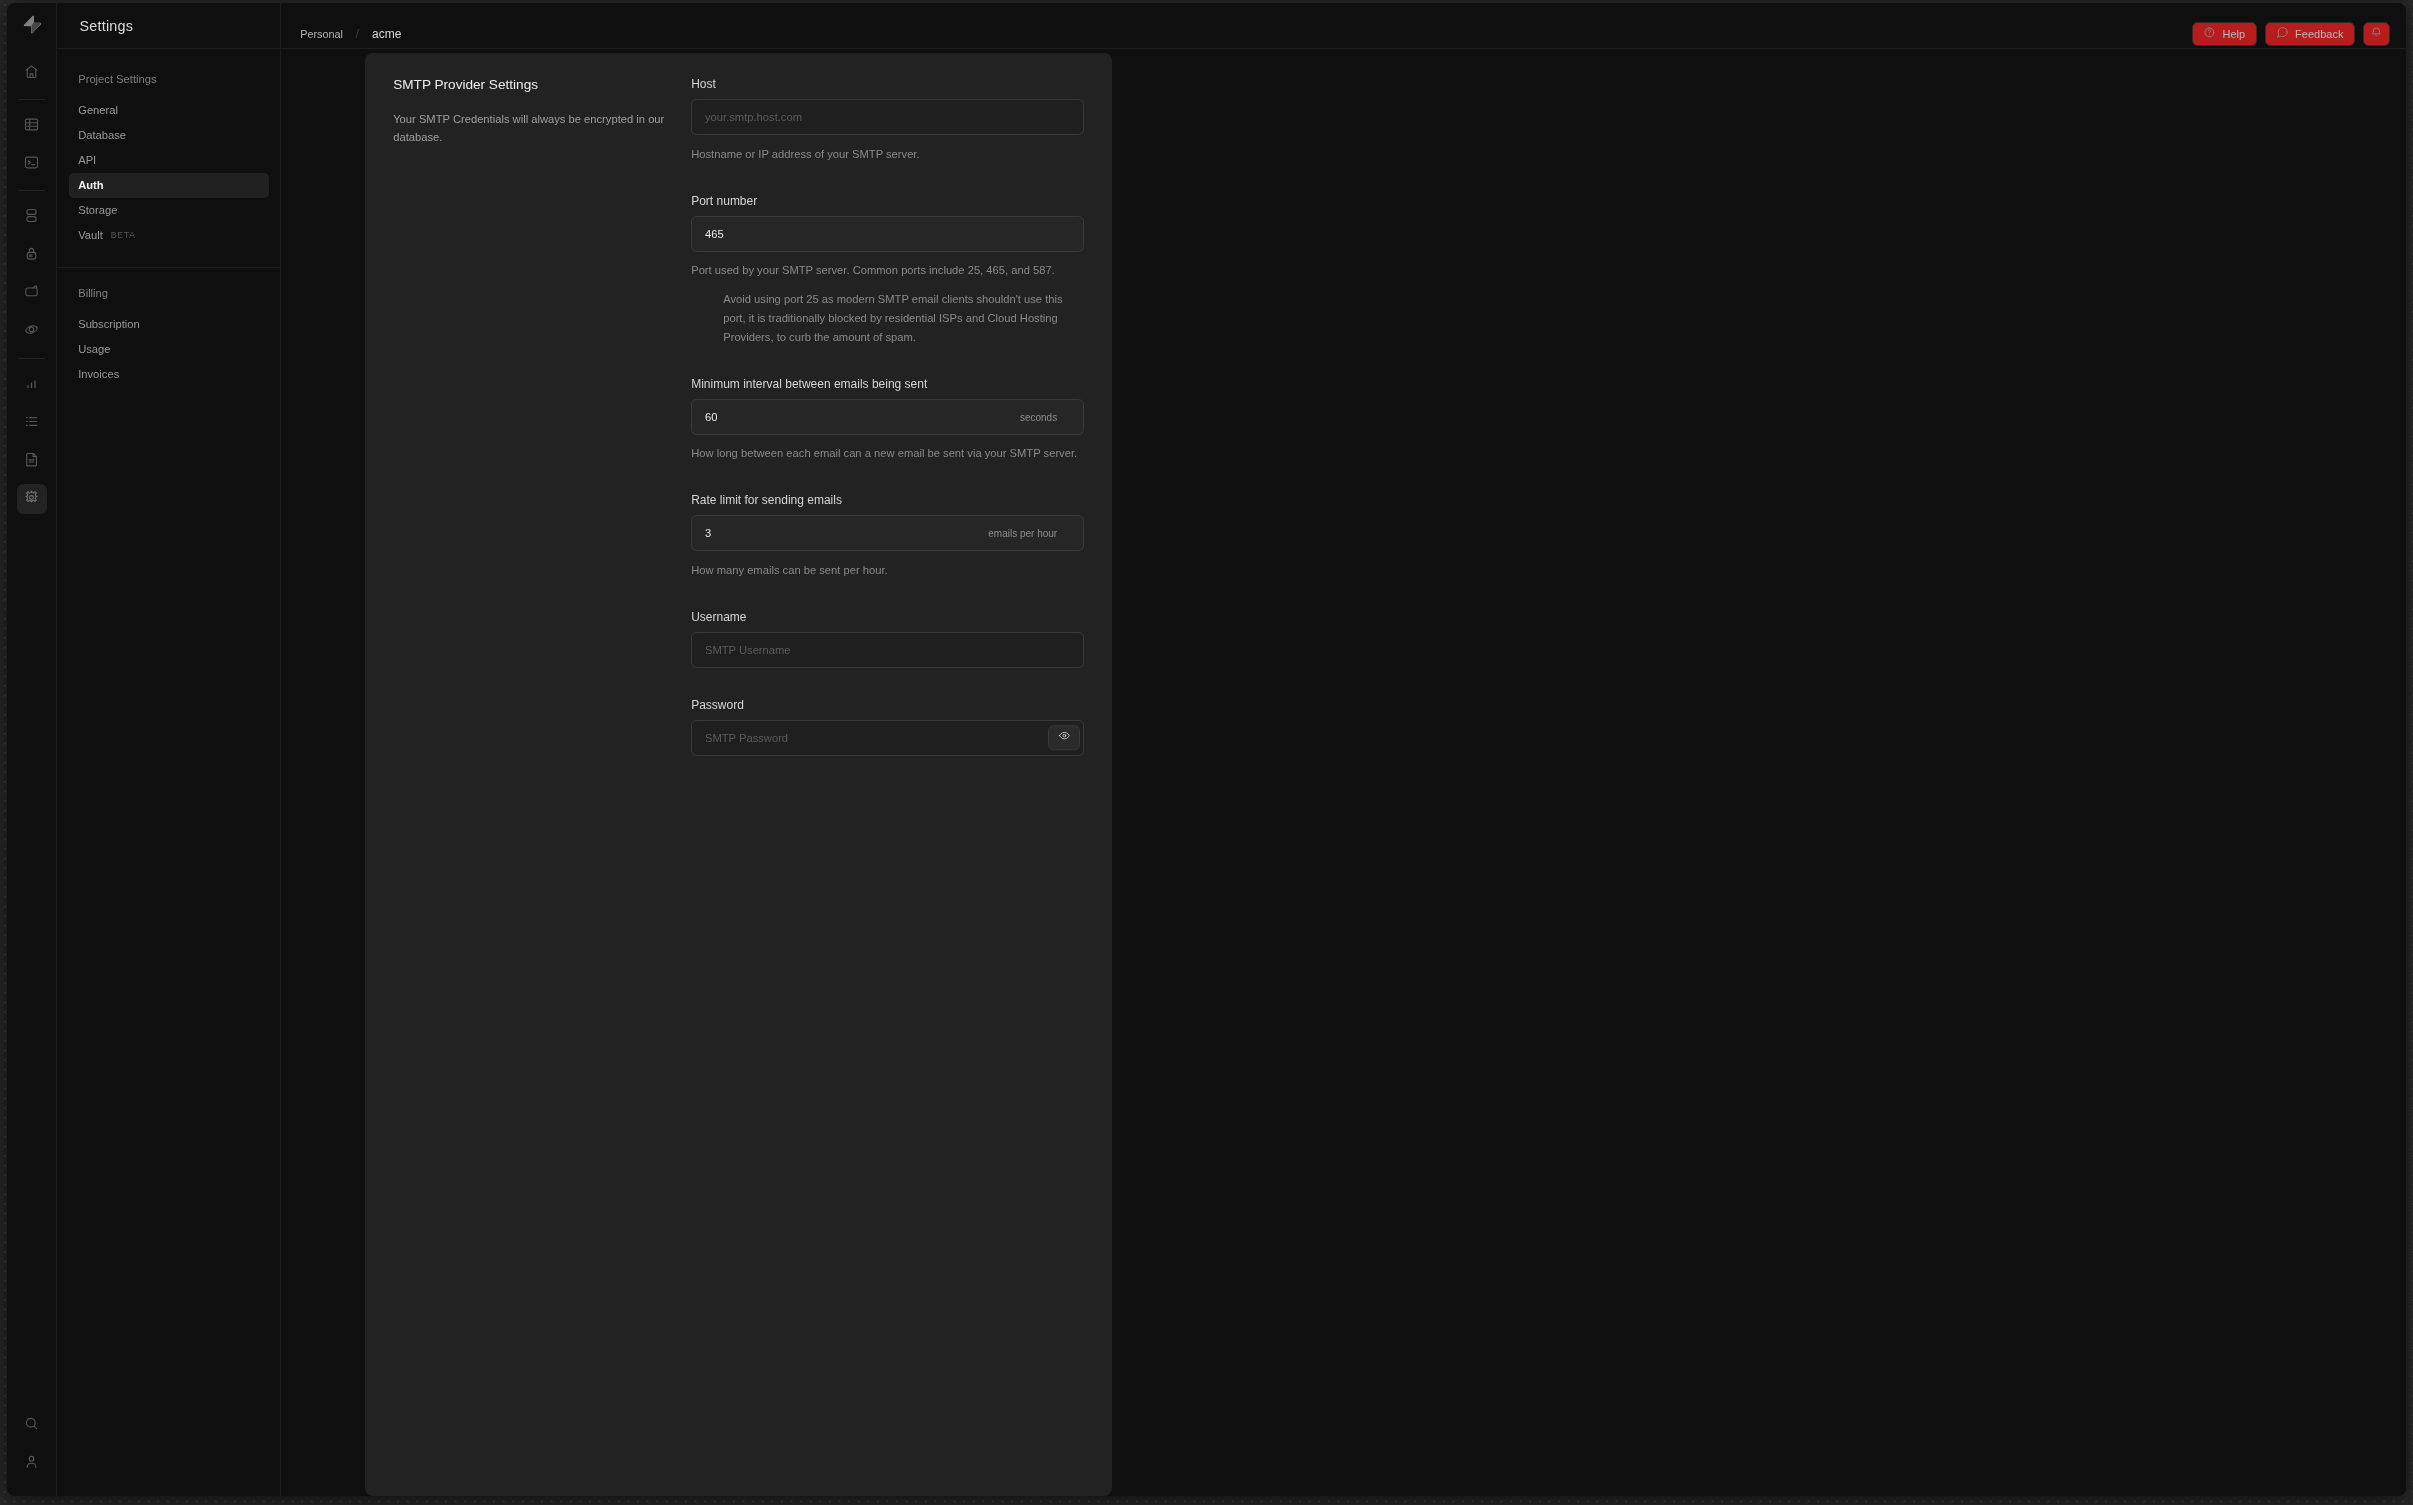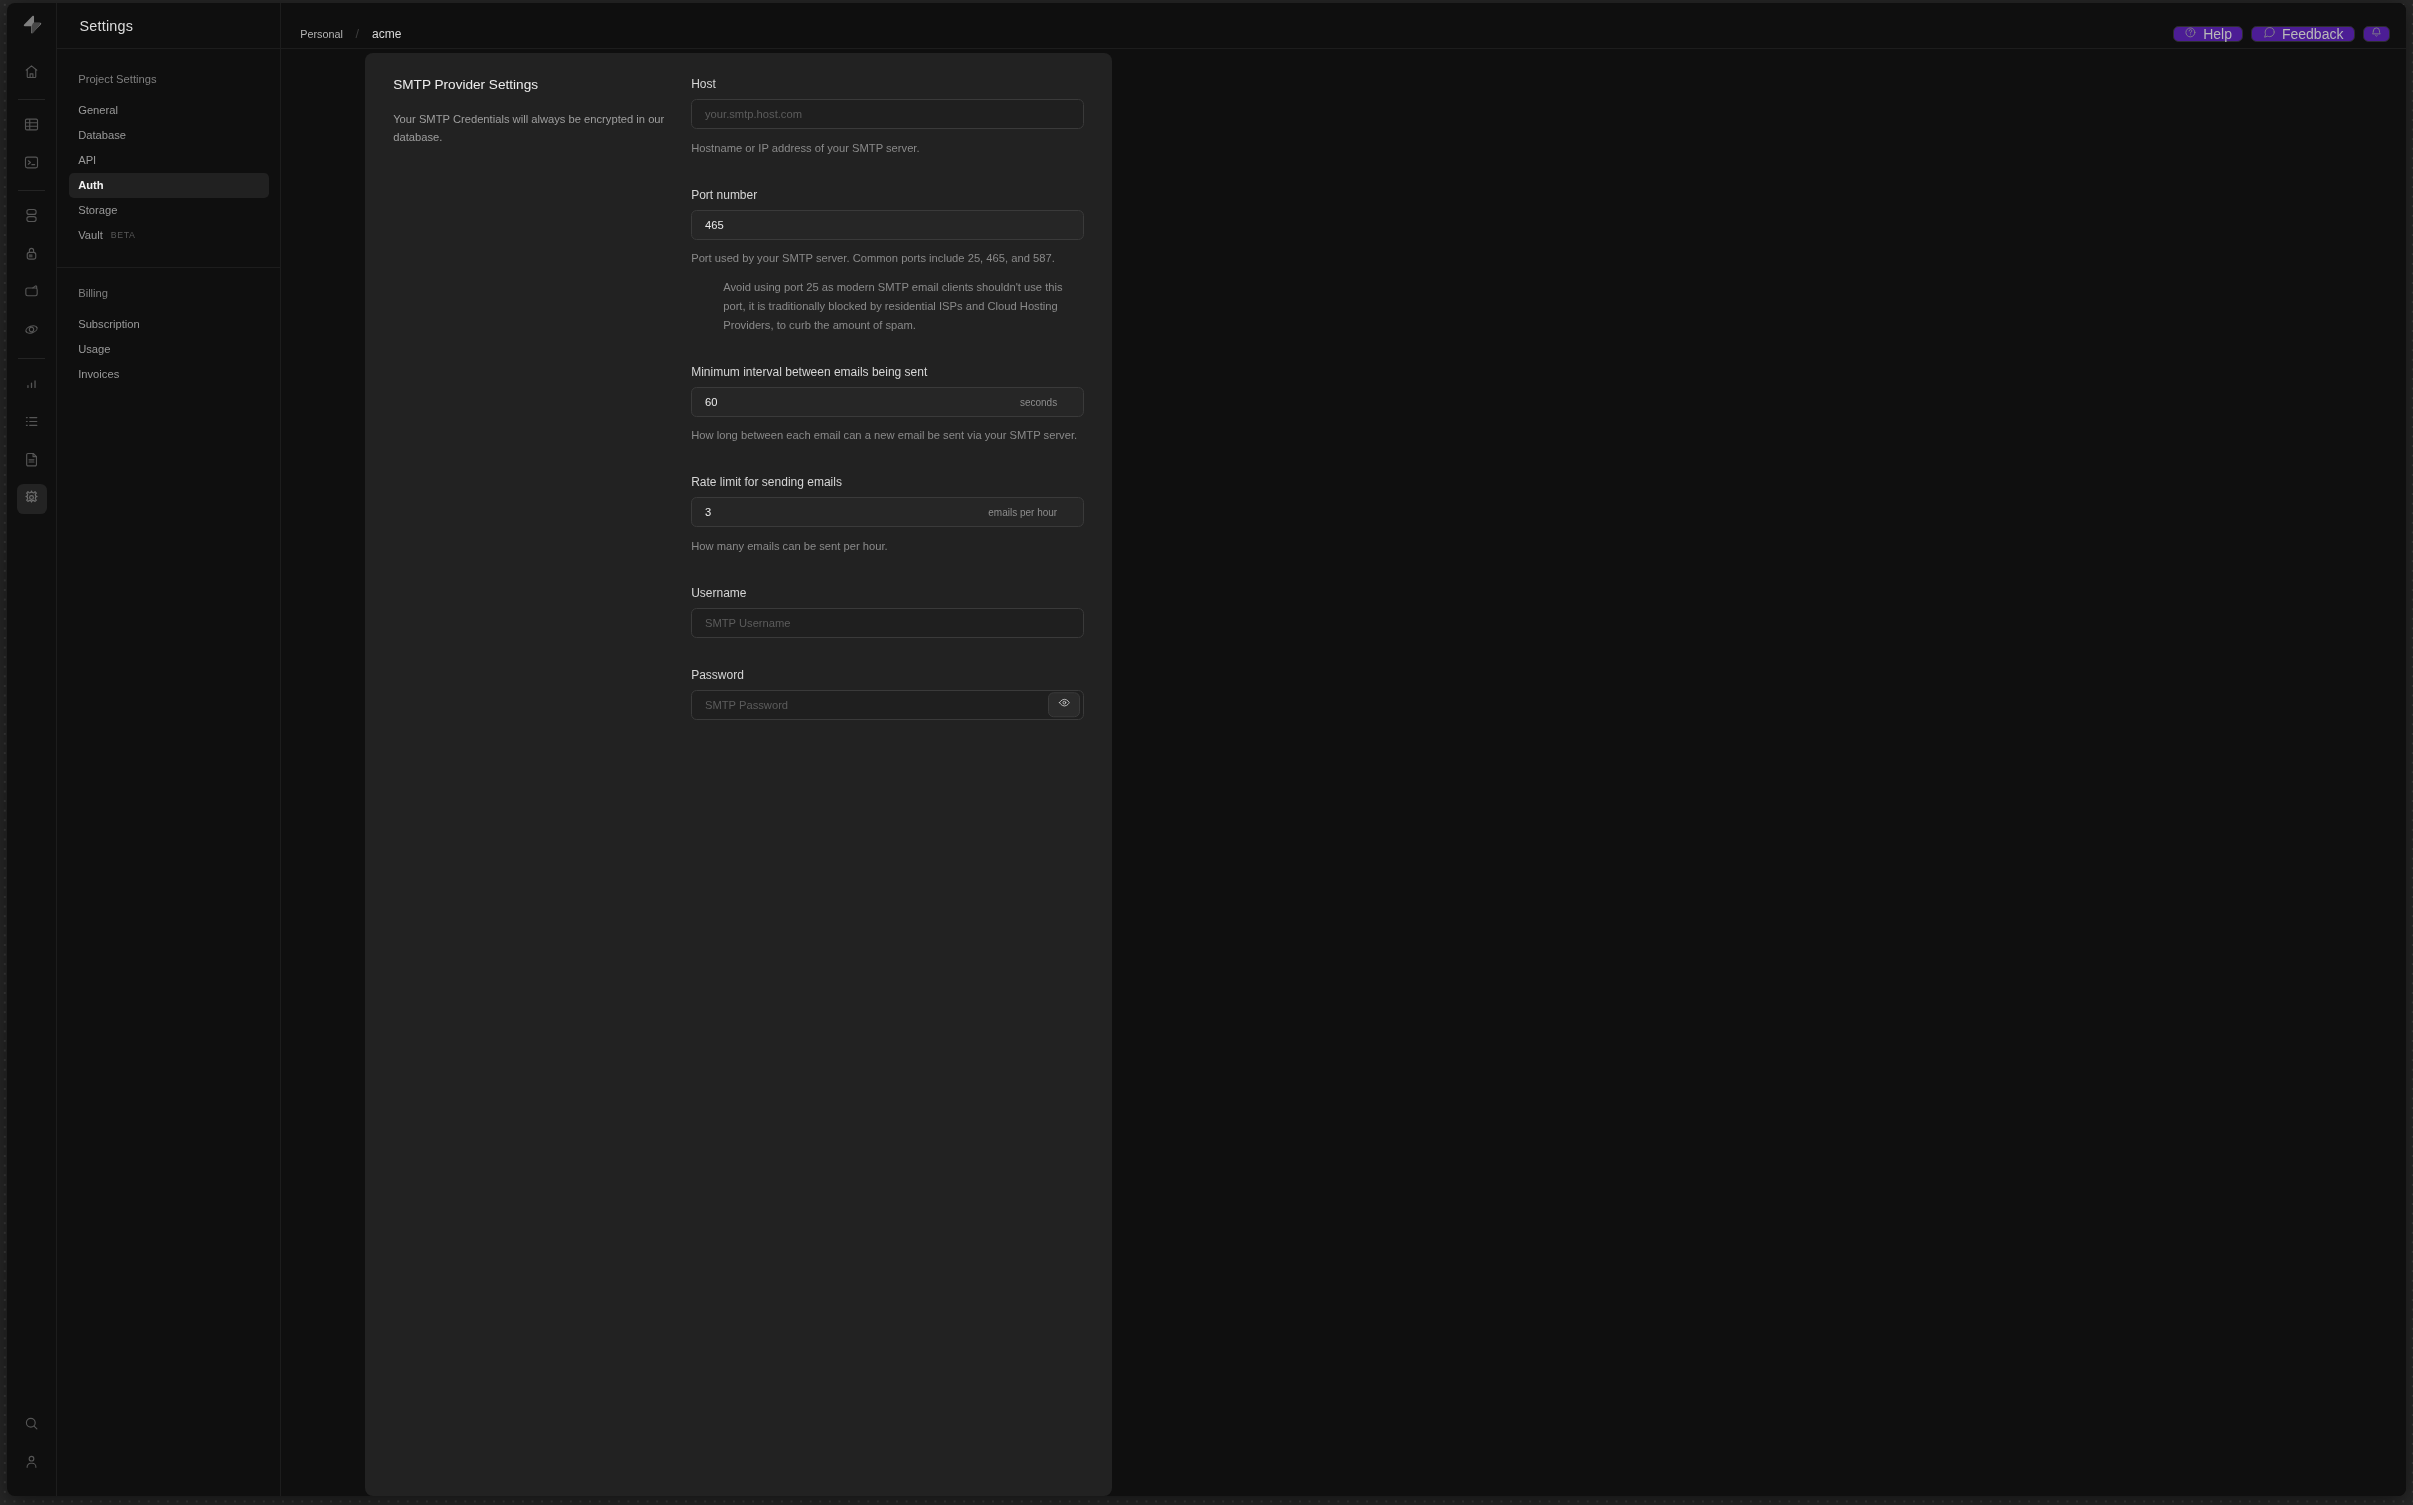--- a/index.html
+++ b/index.html
@@ -52,43 +52,43 @@
   .main{ flex:1; display:flex; flex-direction:column; background:#0f0f0f; min-width:0; }
   .main-header{
     height:46px; flex:0 0 46px; border-bottom:0.8px solid #1d1d1d;
     display:flex; align-items:center; padding:16px 16px 0 19px;
   }
   .crumb-org{ font-size:10.8px; color:#b5b5b5; cursor:pointer; }
   .crumb-sep{ font-size:12.8px; color:#3d3d3d; margin:0 12.8px; font-weight:300; }
   .crumb-project{ font-size:12px; color:#d9d9d9; cursor:pointer; }
   .header-spacer{ flex:1; }
   .hdr-btn{
-    height:16px; display:inline-flex; align-items:center; gap:6.4px;
-    background:#4c1d95; border:0.8px solid #2e2e2e; border-radius:5.6px;
-    color:#b9b9b9; font-size:14px; padding:0 10.4px; margin-left:8px; cursor:pointer;
+    height:24px; display:inline-flex; align-items:center; gap:6.4px;
+    background:#b91c1c; border:0.8px solid #2e2e2e; border-radius:5.6px;
+    color:#b9b9b9; font-size:11px; padding:0 10.4px; margin-left:8px; cursor:pointer;
     font-family:inherit;
   }
   .hdr-btn svg{ width:12.8px; height:12.8px; color:#8a8a8a; }
   .hdr-btn.icon-only{ width:27px; padding:0; justify-content:center; }
   
   .main-body{ flex:1; display:flex; padding:4px 0 0 84px; min-height:0; }
   .card{
     width:747px; background:#222222; border-radius:8px;
     display:flex; padding:24px 28px; align-self:stretch; overflow:hidden;
   }
   .card-left{ width:298px; flex:0 0 298px; padding-right:16px; }
   .card-title{ font-size:13.6px; color:#ededed; font-weight:400; }
   .card-desc{ font-size:11.2px; color:#9f9f9f; line-height:1.62; margin-top:17.6px; max-width:281px; }
   .card-right{ flex:1; max-width:393px; }
   .field{ margin-top:30px; }
   .field:first-child{ margin-top:0; }
   .field-label{ display:block; font-size:12px; color:#d6d6d6; margin-bottom:8px; }
   .input-wrap{ position:relative; }
   .text-input{
-    width:100%; height:30px; background:#1f1f1f; border:0.8px solid #3a3a3a; border-radius:5.6px;
+    width:100%; height:36px; background:#1f1f1f; border:0.8px solid #3a3a3a; border-radius:5.6px;
     color:#eaeaea; font-size:11.2px; padding:0 12.8px; outline:none; font-family:inherit;
   }
   .text-input.filled{ background:#262626; }
   .text-input::placeholder{ color:#5c5c5c; }
   .input-suffix{
     position:absolute; right:27px; top:50%; transform:translateY(-50%);
     font-size:10px; color:#8d8d8d; pointer-events:none;
   }
   .field-help{ font-size:11.2px; color:#8a8a8a; line-height:1.68; margin-top:9.6px; }
   .field-note{ font-size:11.2px; color:#8a8a8a; line-height:1.68; margin-top:10.4px;margin-left:32px; }

